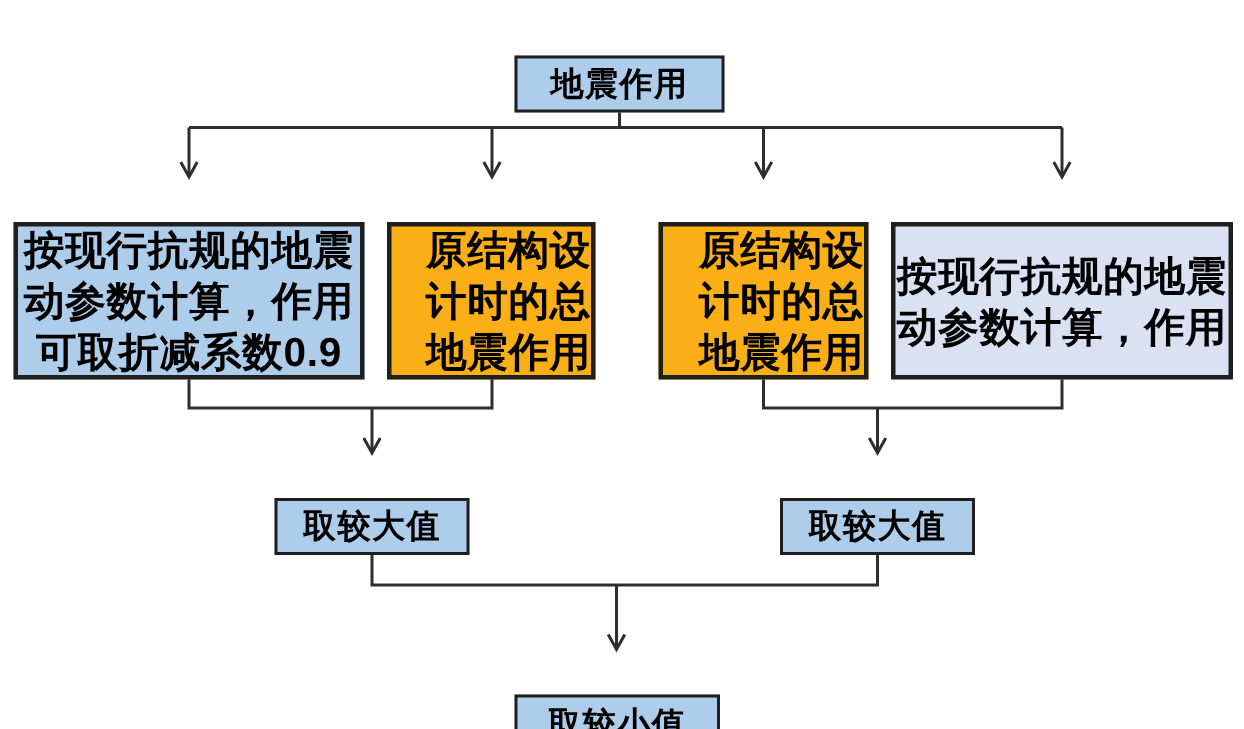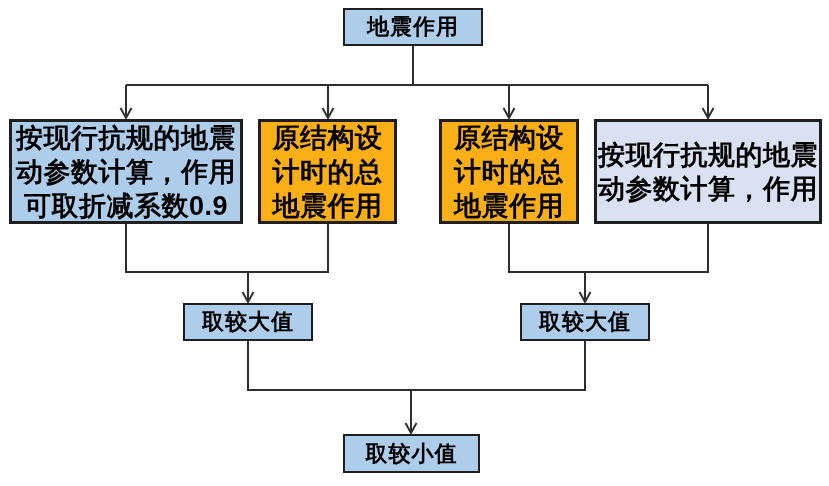--- a/index.html
+++ b/index.html
@@ -31,33 +31,34 @@
     position: absolute;
     box-sizing: border-box;
     border: 2px solid var(--border, #1f1f1f);
     display: flex;
     flex-direction: column;
     align-items: center;
     justify-content: center;
     text-align: center;
     color: #000000;
     font-weight: bold;
+    margin-top: 29px;
   }
   .node.single {
     font-size: 22px;
     letter-spacing: 1px;
   }
   .node.multi {
     border-width: 3px;
     font-size: 27px;
     line-height: 34px;
     letter-spacing: 0.5px;
   }
   .blue   { background: var(--light_blue, #aecdea); }
-  .orange { background: var(--orange, #fbaf17); }
+  .orange { background: var(--orange, #fbaf17); align-items: flex-end; }
   .pale   { background: var(--pale_blue, #d9e1f2); }
 
   
   .n-root      { left: 343px; top: 8px;   width: 140px; height: 38px; }
   .n-calc09    { left: 9px;   top: 119px; width: 234px; height: 105px; }
   .n-orig-l    { left: 258px; top: 119px; width: 139px; height: 105px; }
   .n-orig-r    { left: 439px; top: 119px; width: 140px; height: 105px; }
   .n-calc08    { left: 594px; top: 119px; width: 228px; height: 105px; }
   .n-max-l     { left: 183px; top: 303px; width: 130px; height: 38px; }
   .n-max-r     { left: 520px; top: 303px; width: 130px; height: 38px; }

